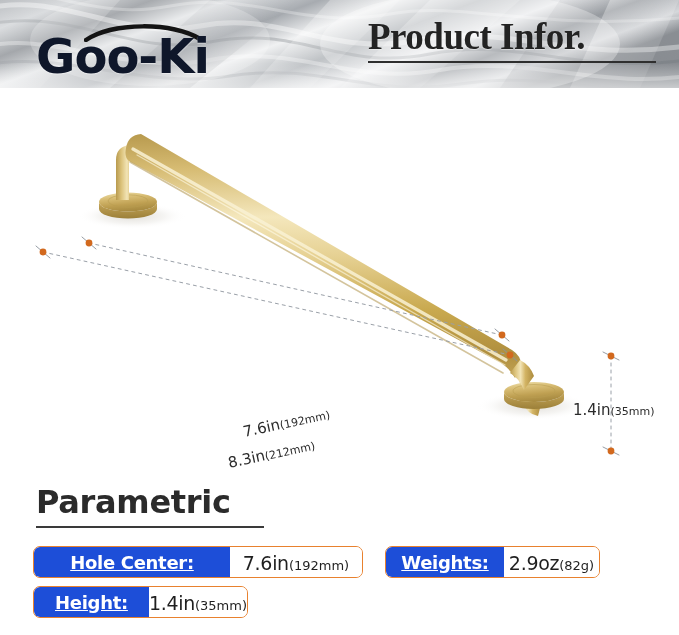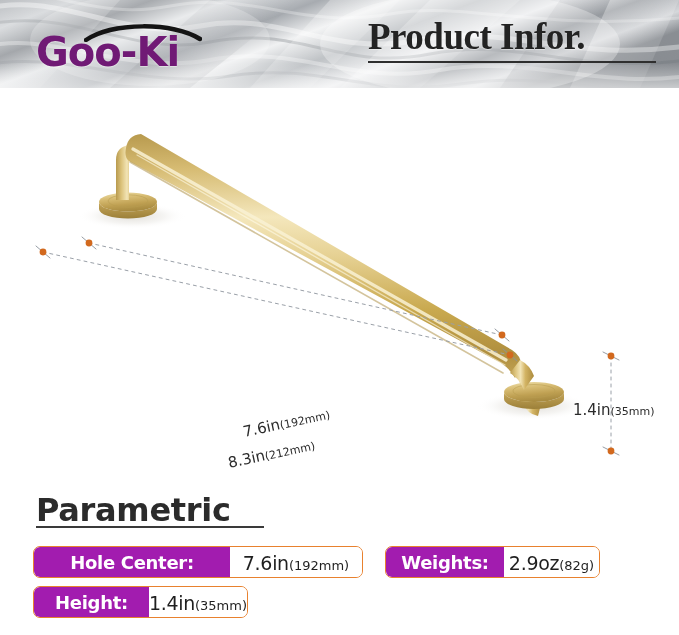--- a/index.html
+++ b/index.html
@@ -36,23 +36,23 @@
     top: 24px;
     width: 220px;
     height: 56px;
   }
   #brand-logo .logo-text {
     position: absolute;
     left: 0;
     top: 8px;
     font-family: "DejaVu Sans", sans-serif;
     font-weight: bold;
-    font-size: 40px;
+    font-size: 48px;
     letter-spacing: -1px;
-    color: #701a75;
+    color: #0f172a;
     line-height: 1;
     text-shadow: 0 1px 1px rgba(255,255,255,0.5);
   }
   #brand-logo .logo-arc {
     position: absolute;
     left: 48px;
     top: 0px;
   }
 
   #header-title-wrap {
@@ -138,21 +138,20 @@
   #parametric-heading {
     position: absolute;
     left: 36px;
     top: 10px;
     font-family: "DejaVu Sans", sans-serif;
     font-weight: bold;
     font-size: 32px;
     color: #2b2b2b;
     line-height: 1;
     letter-spacing: -0.3px;
-    margin-top: 8px;
   }
   #parametric-rule {
     position: absolute;
     left: 36px;
     top: 50px;
     width: 228px;
     height: 2px;
     background: #3a3a3a;
   }
 
@@ -177,30 +176,31 @@
     box-sizing: border-box;
     overflow: hidden;
   }
   .spec-badge.col-left  { width: 330px; }
   .spec-badge.col-right { width: 215px; }
 
   .spec-key {
     display: flex;
     align-items: center;
     justify-content: center;
-    background: #a21caf;
+    background: #1d4ed8;
     color: #ffffff;
     font-family: "DejaVu Sans", sans-serif;
     font-weight: bold;
     font-size: 18px;
     letter-spacing: -0.3px;
     padding: 0 10px;
     box-sizing: border-box;
     border-radius: 5px 0 0 5px;
     white-space: nowrap;
+    text-decoration: underline;
   }
   .spec-badge.col-left  .spec-key { width: 196px; }
   .spec-badge.col-right .spec-key { width: 118px; }
 
   .spec-val {
     flex: 1;
     display: flex;
     align-items: baseline;
     justify-content: center;
     background: #ffffff;

